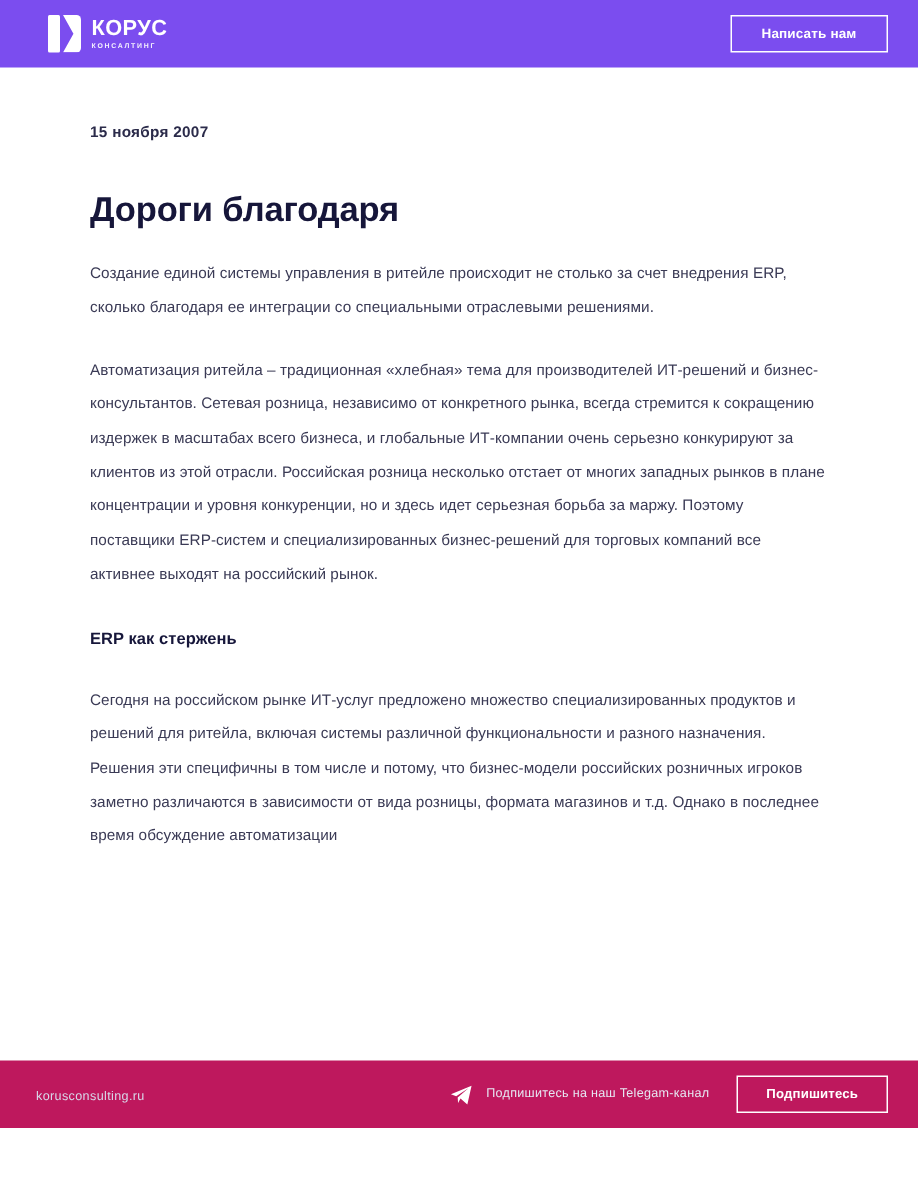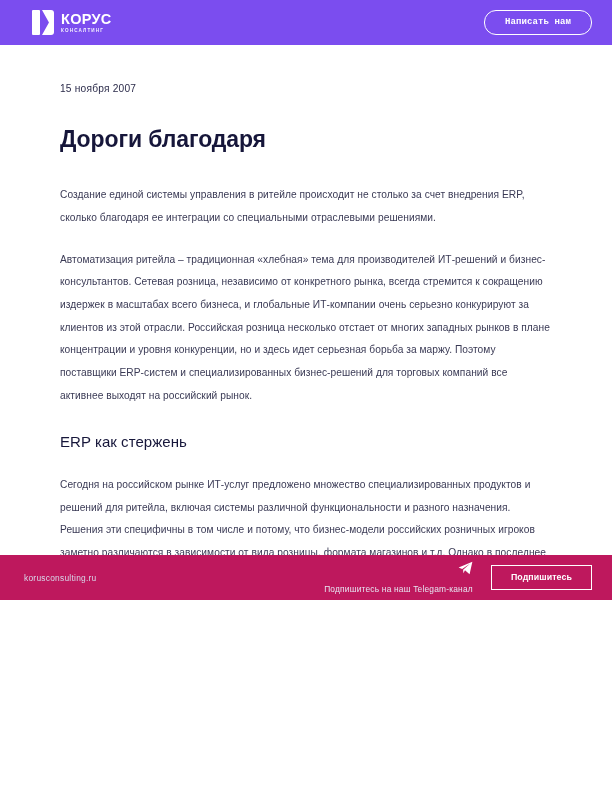--- a/index.html
+++ b/index.html
@@ -11,21 +11,21 @@
     width: 612px;
     height: 792px;
     background: #ffffff;
     font-family: "Liberation Sans", "DejaVu Sans", sans-serif;
     color: #2b2b4a;
     overflow: hidden;
     position: relative;
   }
   .page {
     width: 612px;
-    height: 600px;
+    height: 752px;
     position: relative;
     display: flex;
     flex-direction: column;
     background: #ffffff;
   }
 
   
   .site-header {
     height: 45px;
     background: #7b4def;
@@ -83,65 +83,66 @@
     font-weight: bold;
     color: #ffffff;
     letter-spacing: 1.15px;
     margin-top: 2.5px;
     opacity: 0.92;
   }
   .header-cta {
     border: 1px solid #ffffff;
     background: transparent;
     color: #ffffff;
-    font-family: Liberation Mono, monospace;
+    font-family: Liberation Sans, sans-serif;
     font-size: 9px;
     font-weight: bold;
     letter-spacing: 0.1px;
     padding: 7px 20px;
     cursor: pointer;
-    border-radius: 12px;
+    border-radius: 0;
     line-height: 1;
   }
 
   
   .content {
     flex: 1 1 auto;
     padding: 0 60px 0 60px;
     box-sizing: border-box;
     overflow: hidden;
   }
   .article-date {
     font-size: 10.2px;
     color: #2b2b4a;
     margin-top: 38px;
     letter-spacing: 0.2px;
+    font-weight: bold;
   }
   .article-title {
     font-size: 23px;
     font-weight: bold;
     color: #16163a;
     margin: 32px 0 0 0;
     letter-spacing: -0.1px;
     line-height: 1.15;
   }
   .article-body {
-    margin-top: 32px;
+    margin-top: 20px;
   }
   .article-body p {
     font-size: 10.2px;
     line-height: 2.22;
     color: #3a3a55;
     margin: 0 0 19px 0;
     letter-spacing: 0.05px;
     text-align: left;
   }
   .article-body h2.section-heading {
-    font-size: 15px;
-    font-weight: normal;
+    font-size: 11px;
+    font-weight: bold;
     color: #16163a;
     margin: 24px 0 22px 0;
     letter-spacing: 0.05px;
     line-height: 1.4;
   }
 
   
   .site-footer {
     flex: 0 0 auto;
     height: 45px;
@@ -153,25 +154,24 @@
     color: #e8e8f4;
   }
   .footer-site-url {
     font-size: 8.4px;
     color: #d8d8ea;
     letter-spacing: 0.25px;
     white-space: nowrap;
   }
   .footer-telegram {
     display: flex;
-    align-items: flex-end;
+    align-items: flex-start;
     gap: 9px;
     margin-left: auto;
     margin-right: 18px;
-    flex-direction: column;
   }
   .tg-icon {
     width: 15px;
     height: 14px;
     display: block;
     flex: 0 0 auto;
   }
   .footer-telegram-text {
     font-size: 8.4px;
     color: #e6e6f2;

